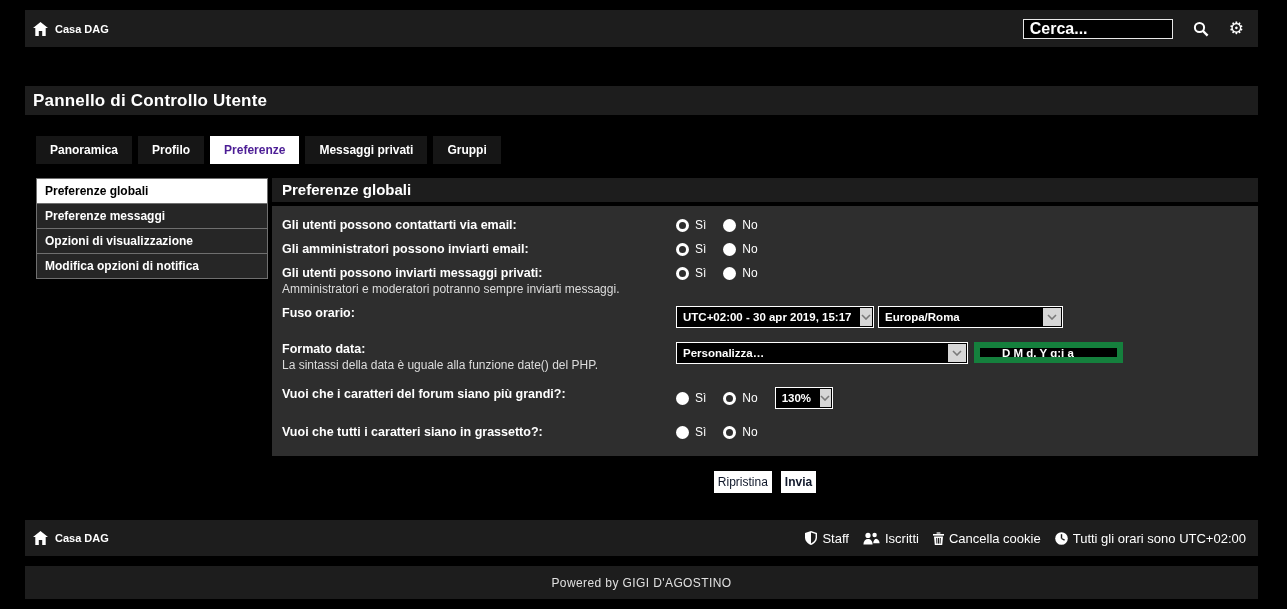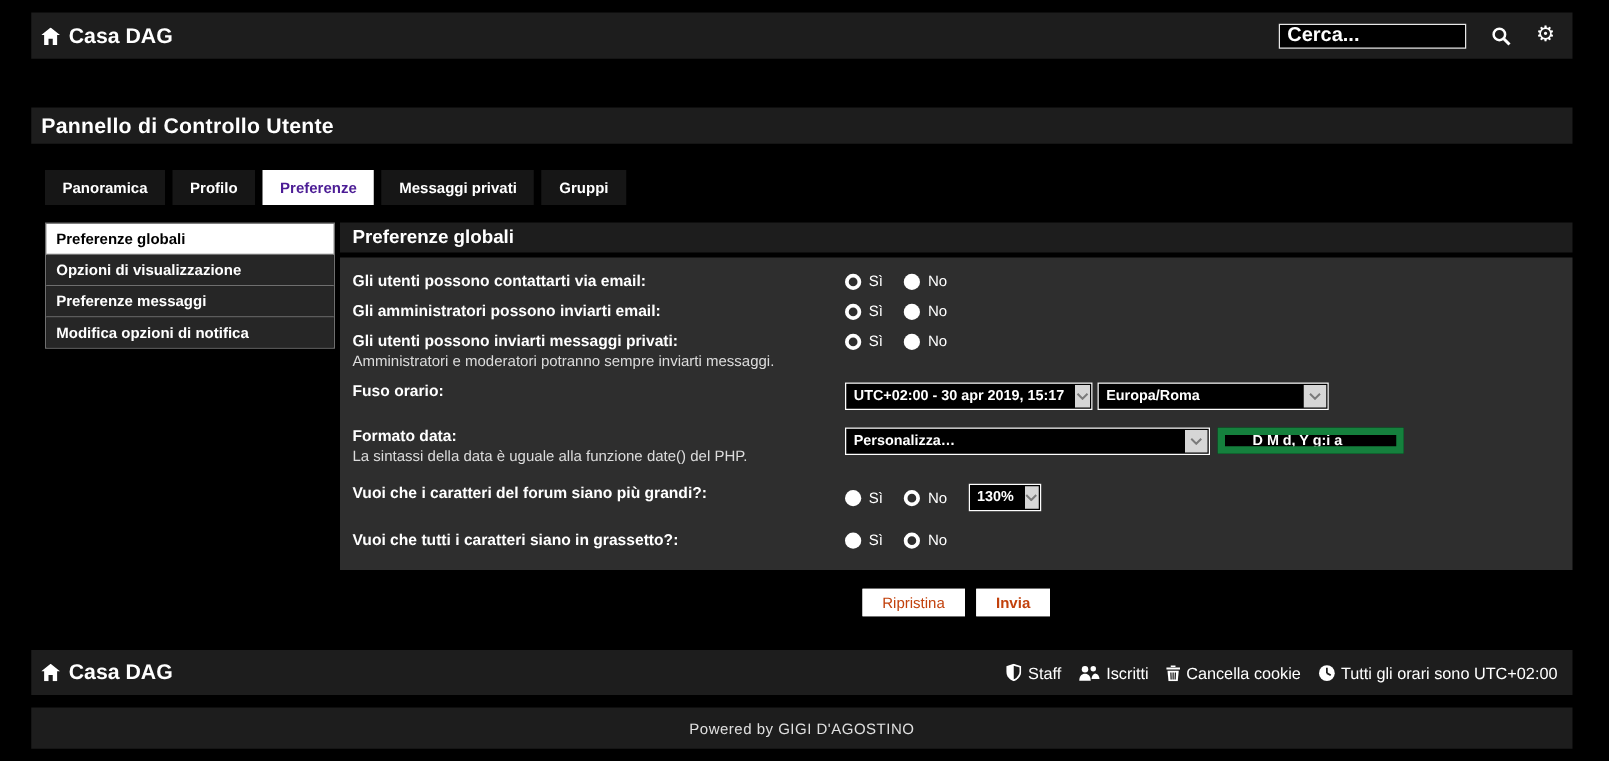--- a/index.html
+++ b/index.html
@@ -3,21 +3,21 @@
 <meta charset="utf-8">
 <style>
   * { margin:0; padding:0; box-sizing:border-box; }
   html,body { width:1287px; height:609px; background:#000; overflow:hidden;
     font-family:"Liberation Sans","DejaVu Sans",sans-serif; }
   .shell { margin:0 29px 0 25px; padding-top:10px; }
 
   
   .bar { background:#1d1d1d; }
   .topbar { height:37px; display:flex; align-items:center; justify-content:space-between; padding:0 14px 0 8px; }
-  .brand { display:flex; align-items:center; gap:7px; color:#fff; font-weight:bold; font-size:17px; cursor:pointer; }
+  .brand { display:flex; align-items:center; gap:7px; color:#fff; font-weight:bold; font-size:11px; cursor:pointer; }
   .top-right { display:flex; align-items:center; gap:20px; }
   .search-input { width:150px; height:20px; background:#000; border:1px solid #e8e8e8; color:#fff;
     font-weight:bold; font-size:16px; padding:0 6px; font-family:inherit; }
   .search-input::placeholder { color:#fff; opacity:1; }
   .icon-btn { display:flex; align-items:center; justify-content:center; cursor:pointer; }
 
   .titlebar { margin-top:39px; height:29px; display:flex; align-items:center; padding:0 8px; }
   .titlebar h1 { color:#fff; font-size:17px; font-weight:bold; letter-spacing:.2px; }
 
   
@@ -54,21 +54,21 @@
   .sel { display:inline-flex; align-items:center; justify-content:space-between; background:#000;
     border:1px solid #fff; height:22px; cursor:pointer; }
   .sel-text { color:#fff; font-weight:bold; font-size:11.5px; padding:0 8px 0 6px; white-space:nowrap; }
   .arrow-box { width:18px; align-self:stretch; margin:1px; background:#d6d6d6;
     display:flex; align-items:center; justify-content:center; }
   .w-tz { width:198px; } .w-city { width:185px; } .w-fmt { width:292px; } .w-size { width:58px; }
   .text-input { width:149px; height:21px; background:#000; border:6px solid #15803d; color:#fff;
     font-weight:bold; font-size:11.5px; padding:0 22px; font-family:inherit; }
 
   .buttons { display:flex; justify-content:center; gap:9px; margin-top:11px; height:30px; align-items:center; }
-  .btn { background:#fff; color:#c2410c; border:1px solid #fff; font-size:12px; padding:3px 15px;
+  .btn { background:#fff; color:#0f172a; border:1px solid #fff; font-size:12px; padding:3px 3px;
     cursor:pointer; font-family:inherit; }
   .btn.bold { font-weight:bold; }
 
   
   .footerbar { margin-top:23px; height:36px; display:flex; align-items:center; justify-content:space-between; padding:0 12px 0 8px; }
   .foot-links { display:flex; align-items:center; gap:14px; }
   .foot-link { display:flex; align-items:center; gap:5px; color:#fff; font-size:13px; cursor:pointer; white-space:nowrap; }
   .bottombar { margin-top:10px; height:33px; display:flex; align-items:center; justify-content:center; }
   .powered { color:#e0e0e0; font-size:12px; letter-spacing:.4px; }
 
@@ -109,22 +109,22 @@
     <div class="tab">Panoramica</div>
     <div class="tab">Profilo</div>
     <div class="tab active">Preferenze</div>
     <div class="tab">Messaggi privati</div>
     <div class="tab">Gruppi</div>
   </div>
 
   <div class="content">
     <div class="sidebar">
       <div class="side-item active">Preferenze globali</div>
+      <div class="side-item">Preferenze messaggi</div>
       <div class="side-item">Opzioni di visualizzazione</div>
-      <div class="side-item">Preferenze messaggi</div>
       <div class="side-item">Modifica opzioni di notifica</div>
     </div>
 
     <div class="main">
       <div class="panel-header">Preferenze globali</div>
       <div class="panel-body">
 
         <div class="row">
           <div class="lbl">
               <div class="lbl-main">Gli utenti possono contattarti via email:</div>

